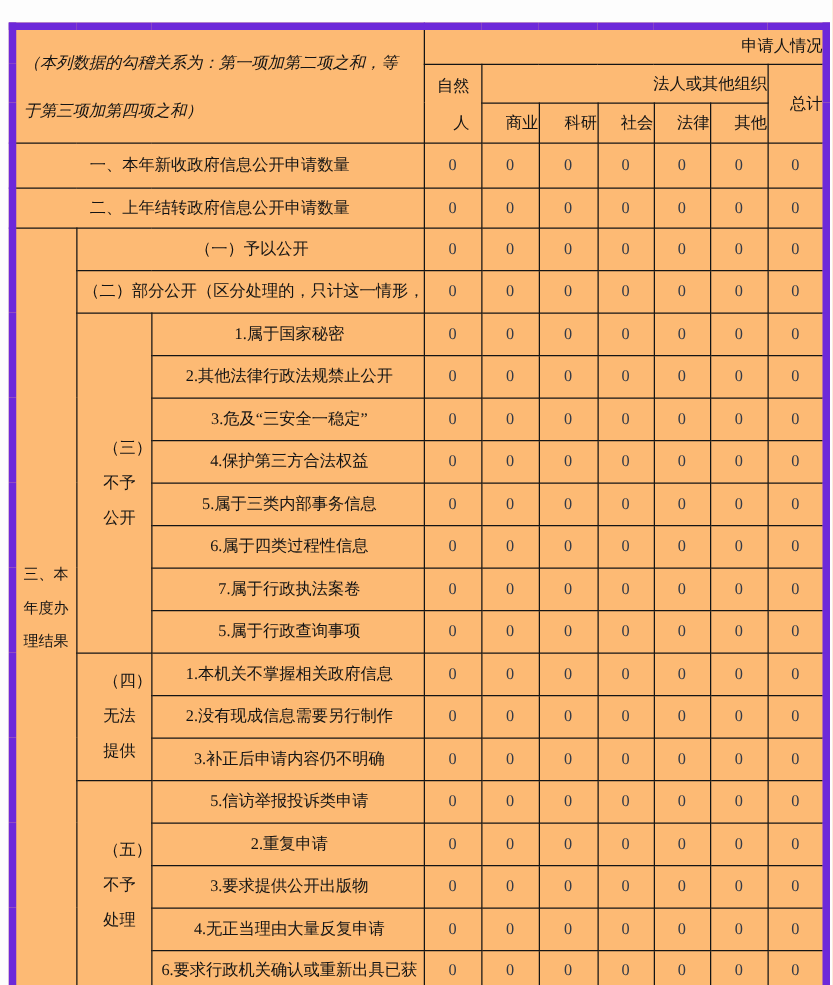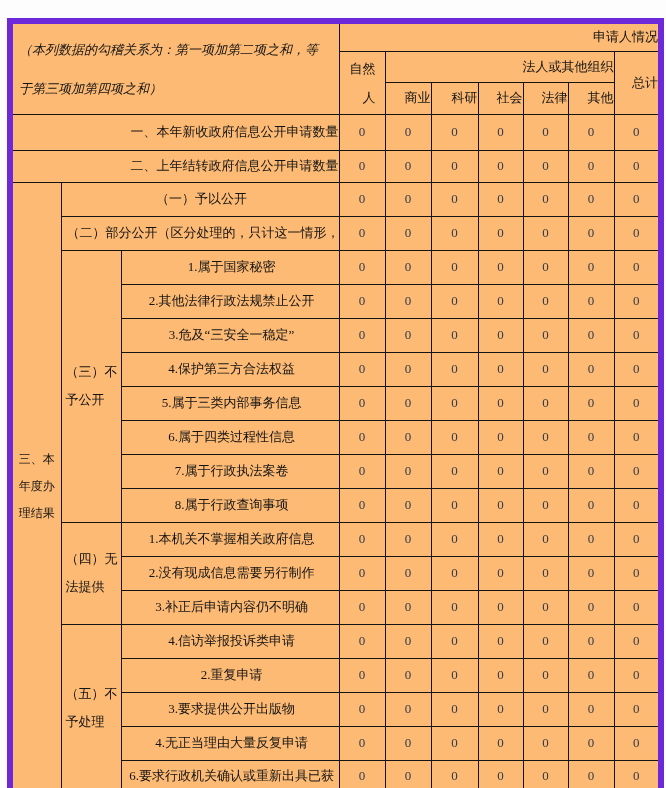--- a/index.html
+++ b/index.html
@@ -43,28 +43,28 @@
   .side {
     text-align: center;
     font-size: 12px;
     line-height: 27px;
     padding: 0 1px;
   }
   .g {
     text-align: left;
     font-size: 13px;
     line-height: 28px;
-    padding: 0 2px 0 4px;
+    padding: 0 2px 0 21px;
   }
   .lbl {
     text-align: center;
     padding: 0 2px 0 5px;
     white-space: nowrap;
   }
-  .center { text-align: right; padding: 0; }
+  .center { text-align: center; padding: 0; }
   .num {
     text-align: center;
     color: #333a47;
     font-size: 13px;
   }
 </style>
 </head>
 <body>
 
 <table class="stats">
@@ -206,21 +206,21 @@
       <td class="lbl">7.属于行政执法案卷</td>
     <td class="num">0</td>
         <td class="num">0</td>
         <td class="num">0</td>
         <td class="num">0</td>
         <td class="num">0</td>
         <td class="num">0</td>
         <td class="num">0</td>
       </tr>
     <tr class="r">
-      <td class="lbl">8.属于行政查询事项</td>
+      <td class="lbl">5.属于行政查询事项</td>
     <td class="num">0</td>
         <td class="num">0</td>
         <td class="num">0</td>
         <td class="num">0</td>
         <td class="num">0</td>
         <td class="num">0</td>
         <td class="num">0</td>
       </tr>
 
     <tr class="r">
@@ -250,21 +250,21 @@
         <td class="num">0</td>
         <td class="num">0</td>
         <td class="num">0</td>
         <td class="num">0</td>
         <td class="num">0</td>
         <td class="num">0</td>
       </tr>
 
     <tr class="r">
       <td class="g" rowspan="5">（五）不予处理</td>
-      <td class="lbl">4.信访举报投诉类申请</td>
+      <td class="lbl">5.信访举报投诉类申请</td>
     <td class="num">0</td>
         <td class="num">0</td>
         <td class="num">0</td>
         <td class="num">0</td>
         <td class="num">0</td>
         <td class="num">0</td>
         <td class="num">0</td>
       </tr>
     <tr class="r">
       <td class="lbl">2.重复申请</td>

